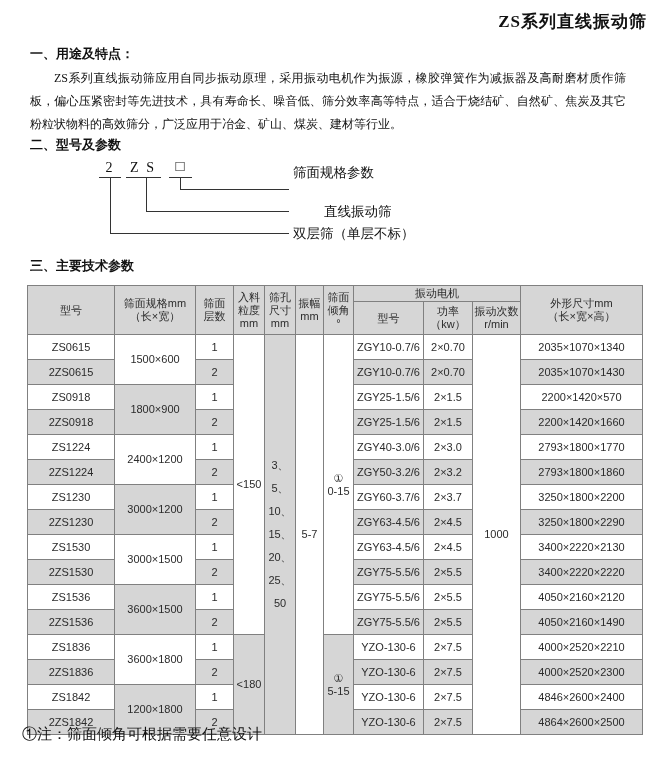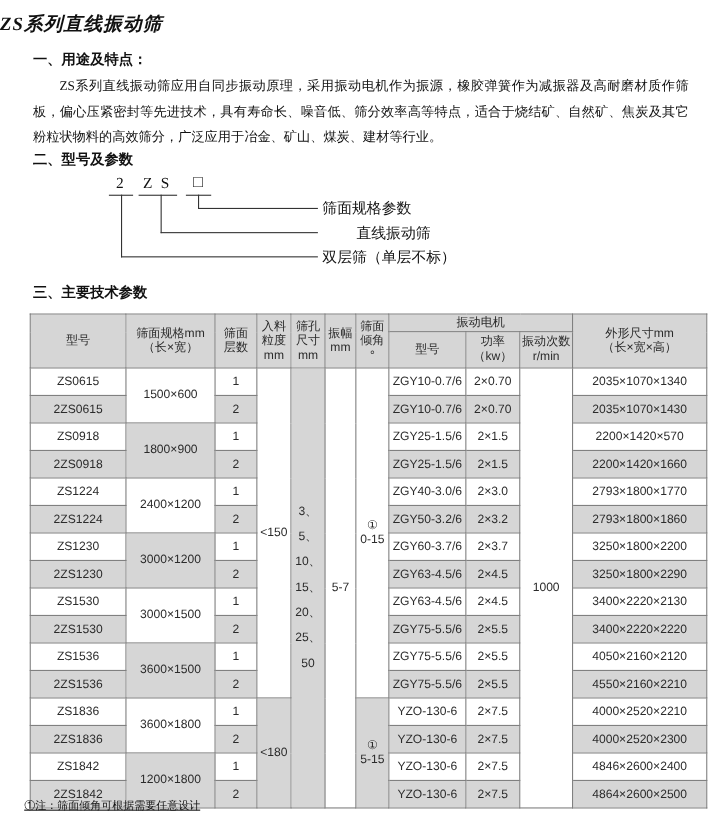--- a/index.html
+++ b/index.html
@@ -1,19 +1,19 @@
 <!DOCTYPE html>
 <html><head>
 <meta charset="utf-8">
 <style>
   html,body{margin:0;padding:0;background:#ffffff;}
   .page{position:relative;width:647px;height:763px;background:#ffffff;color:#111;
         font-family:"Liberation Serif",serif;overflow:hidden;}
-  .doc-title{position:absolute;top:10px;left:0;width:100%;text-align:left;
-        font-size:17px;font-weight:bold;letter-spacing:1px;font-style:italic;}
+  .doc-title{position:absolute;top:10px;left:0;width:100%;text-align:right;
+        font-size:17px;font-weight:bold;letter-spacing:1px;}
   .h-sec{position:absolute;left:30px;font-family:"Liberation Sans",sans-serif;
         font-weight:bold;font-size:13px;}
   .h1{top:45px;} .h2{top:136px;} .h3{top:257px;}
   .para{position:absolute;top:67px;left:30px;width:596px;font-size:12px;
         line-height:23px;text-align:justify;text-indent:2em;}
   
   .codepart{position:absolute;text-align:center;font-size:14px;}
   .cp-box{font-size:15px;}
   .uline{position:absolute;height:1px;background:#333;}
   .dline{position:absolute;background:#333;}
@@ -26,21 +26,21 @@
         vertical-align:middle;padding:0;white-space:pre-line;line-height:13px;
         overflow:hidden;}
   .params-table thead th{background:#d6d6d6;font-weight:normal;}
   .params-table thead tr.hr1{height:16px;}
   .params-table thead tr.hr2{height:33px;}
   .params-table tbody tr{height:25px;background:#ffffff;}
   .params-table tbody tr.alt td{background:#d6d6d6;margin-top:12px;}
   .params-table td.bg-w{background:#ffffff !important;}
   .params-table td.bg-g{background:#d6d6d6 !important;}
   .params-table td.vlist{line-height:23px;}
-  .note{position:absolute;top:725px;left:22px;font-size:10px;text-decoration:underline;}
+  .note{position:absolute;top:725px;left:22px;font-size:15px;}
 </style>
 </head>
 <body>
 
 <div class="page">
 
   <div class="doc-title">ZS系列直线振动筛</div>
 
   <div class="h-sec h1">一、用途及特点：</div>
 
@@ -56,21 +56,21 @@
   <div class="uline" style="left:126px;top:177px;width:35px;"></div>
   <div class="uline" style="left:169px;top:177px;width:23px;"></div>
 
   <div class="dline" style="left:180px;top:177px;width:1px;height:13px;"></div>
   <div class="dline" style="left:180px;top:189px;width:109px;height:1px;"></div>
   <div class="dline" style="left:146px;top:177px;width:1px;height:35px;"></div>
   <div class="dline" style="left:146px;top:211px;width:143px;height:1px;"></div>
   <div class="dline" style="left:110px;top:177px;width:1px;height:57px;"></div>
   <div class="dline" style="left:110px;top:233px;width:179px;height:1px;"></div>
 
-  <div class="dlabel" style="left:293px;top:181px;">筛面规格参数</div>
+  <div class="dlabel" style="left:293px;top:164px;">筛面规格参数</div>
   <div class="dlabel" style="left:293px;top:203px;margin-left:31px;">直线振动筛</div>
   <div class="dlabel" style="left:293px;top:225px;">双层筛（单层不标）</div>
 
   <div class="h-sec h3">三、主要技术参数</div>
 
   <table class="params-table">
     <colgroup>
         <col style="width: 87px;">
         <col style="width: 81px;">
         <col style="width: 38px;">
@@ -207,21 +207,21 @@
           <td>1</td>
           <td>ZGY75-5.5/6</td>
           <td>2×5.5</td>
           <td>4050×2160×2120</td>
         </tr>
         <tr class="alt">
           <td>2ZS1536</td>
           <td>2</td>
           <td>ZGY75-5.5/6</td>
           <td>2×5.5</td>
-          <td>4550×2160×2210</td>
+          <td>4050×2160×1490</td>
         </tr>
         <tr>
           <td>ZS1836</td>
           <td rowspan="2" class="bg-w">3600×1800</td>
           <td>1</td>
           <td rowspan="4" class="bg-g">&lt;180</td>
           <td rowspan="4" class="bg-g">①
 5-15</td>
           <td>YZO-130-6</td>
           <td>2×7.5</td>

